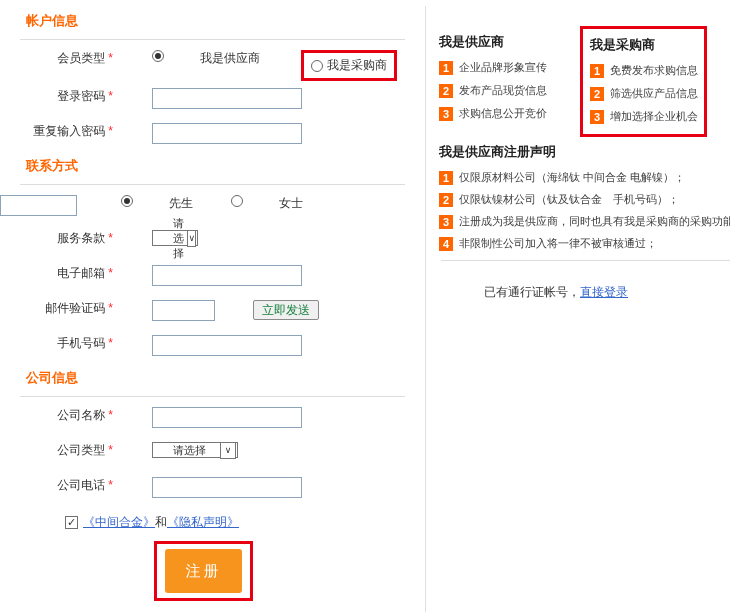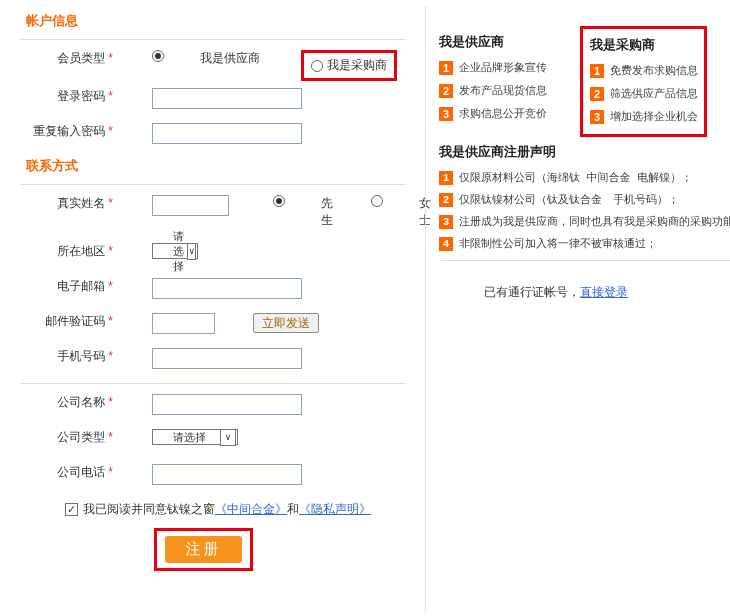--- a/index.html
+++ b/index.html
@@ -21,40 +21,40 @@
   .radio { width:12px; height:12px; border:1px solid #666; border-radius:50%; background:#fff; display:inline-block; position:relative; flex-shrink:0; }
   .radio.checked::after { content:""; position:absolute; left:2px; top:2px; width:6px; height:6px; border-radius:50%; background:#333; }
   .radio-label { font-size:12px; color:#333; margin-left:4px; }
   .opt-gap { margin-left:12px; }
   .red-frame-inline { display:inline-flex; align-items:center; border:3px solid #e60012; padding:4px 7px; margin-left:9px; }
   .select { display:inline-flex; align-items:center; border:1px solid #767676; height:16px; background:#fff; padding-left:20px; }
   .select-value { font-size:11px; color:#333; }
   .chev { width:16px; height:17px; border:1px solid #767676; margin:1px 1px 1px auto; display:flex; align-items:center; justify-content:center; font-size:9px; color:#333; background:#fff; }
   .select.region { width:46px; }
   .select.company { width:86px; }
-  .send-btn { margin-left:6px; height:20px; padding:0 8px; font-size:12px; color:#a16207; background:#f0f0f0; border:1px solid #8a8a8a; border-radius:2px; }
+  .send-btn { margin-left:6px; height:20px; padding:0 8px; font-size:12px; color:#15803d; background:#f0f0f0; border:1px solid #8a8a8a; border-radius:2px; }
   .agree-row { display:flex; align-items:center; margin:16px 0 0 65px; font-size:12px; color:#333; }
   .checkbox { width:13px; height:13px; border:1px solid #707070; background:#fff; display:inline-flex; align-items:center; justify-content:center; font-size:11px; color:#333; margin-right:5px; flex-shrink:0; }
   .link { color:#3366cc; text-decoration:underline; cursor:pointer; }
   .red-frame-btn { display:inline-block; border:3px solid #e60012; padding:5px 8px; margin:10px 0 0 154px; }
-  .register-btn { display:block; width:77px; height:27px; background:#f7941d; color:#fff; border:none; border-radius:3px; font-size:15px; letter-spacing:3px; cursor:pointer; font-family:inherit; }
+  .register-btn { display:block; width:77px; height:44px; background:#f7941d; color:#fff; border:none; border-radius:3px; font-size:15px; letter-spacing:3px; cursor:pointer; font-family:inherit; }
 
   
   .v-divider { position:absolute; left:425px; top:6px; width:1px; height:606px; background:#e0e0e0; }
 
   
   .right-col { position:absolute; left:426px; top:0; width:304px; padding-left:13px; }
   .panels { display:flex; margin-top:26px; align-items:flex-start; }
   .panel-supplier { width:141px; padding-top:7px; }
   .panel-title { font-size:13px; font-weight:bold; color:#222; margin-bottom:9px; }
   .num-item { display:flex; align-items:center; margin-bottom:8px; }
   .num-badge { width:14px; height:14px; background:#ff6600; color:#fff; font-size:11px; font-weight:bold; display:flex; align-items:center; justify-content:center; margin-right:6px; flex-shrink:0; }
   .num-text { font-size:11px; color:#404040; white-space:nowrap; }
   .red-frame-panel { border:3px solid #e60012; padding:7px 6px 2px 7px; }
-  .declaration { margin-top:6px;font-family:Liberation Mono, monospace; }
+  .declaration { margin-top:6px; }
   .declaration .num-item { margin-bottom:7px; }
   .h-divider { height:1px; background:#ddd; margin-top:9px; margin-left:2px; width:289px; }
   .login-row { margin:23px 0 0 45px; font-size:12px; color:#333; }
 </style>
 </head>
 <body>
 
 <div class="page">
 
   <div class="left-col">
@@ -80,30 +80,29 @@
 
     <div class="form-row">
       <span class="form-label"><span>重复输入密码</span><span class="req">*</span></span>
       <input type="password" class="text-input" value="" style="">
     </div>
 
     <div class="section-title">联系方式</div>
     <div class="section-line"></div>
 
     <div class="form-row">
-      <span class="form-label"><span>真实姓名</span><span class="req">*</span></span>
       <input type="text" class="text-input short" value="" style="">
       <span class="radio checked opt-gap"></span>
       <span class="radio-label">先生</span>
       <span class="radio" style="margin-left:6px;"></span>
       <span class="radio-label">女士</span>
     </div>
 
     <div class="form-row">
-      <span class="form-label"><span>所在地区</span><span class="req">*</span></span>
+      <span class="form-label"><span>服务条款</span><span class="req">*</span></span>
       <span class="select region">
         <span class="select-value">请选择</span>
         <span class="chev">∨</span>
       </span>
     </div>
 
     <div class="form-row">
       <span class="form-label"><span>电子邮箱</span><span class="req">*</span></span>
       <input type="text" class="text-input" value="" style="">
     </div>
@@ -112,20 +111,21 @@
       <span class="form-label"><span>邮件验证码</span><span class="req">*</span></span>
       <input type="text" class="text-input code" value="" style="">
       <button class="send-btn">立即发送</button>
     </div>
 
     <div class="form-row">
       <span class="form-label"><span>手机号码</span><span class="req">*</span></span>
       <input type="text" class="text-input" value="" style="">
     </div>
 
+    <div class="section-title">公司信息</div>
     <div class="section-line"></div>
 
     <div class="form-row">
       <span class="form-label"><span>公司名称</span><span class="req">*</span></span>
       <input type="text" class="text-input" value="" style="">
     </div>
 
     <div class="form-row">
       <span class="form-label"><span>公司类型</span><span class="req">*</span></span>
       <span class="select company">
@@ -136,21 +136,20 @@
 
     <div class="form-row">
       <span class="form-label"><span>公司电话</span><span class="req">*</span></span>
       <input type="text" class="text-input" value="" style="">
     </div>
 
     <div class="agree-row">
       <span class="checkbox">
           <span>✓</span>
         </span>
-      <span>我已阅读并同意钛镍之窗</span>
         <a class="link">《中间合金》</a>
         <span>和</span>
         <a class="link">《隐私声明》</a>
     </div>
 
     <div class="red-frame-btn">
       <button class="register-btn">注册</button>
     </div>
   </div>
 

